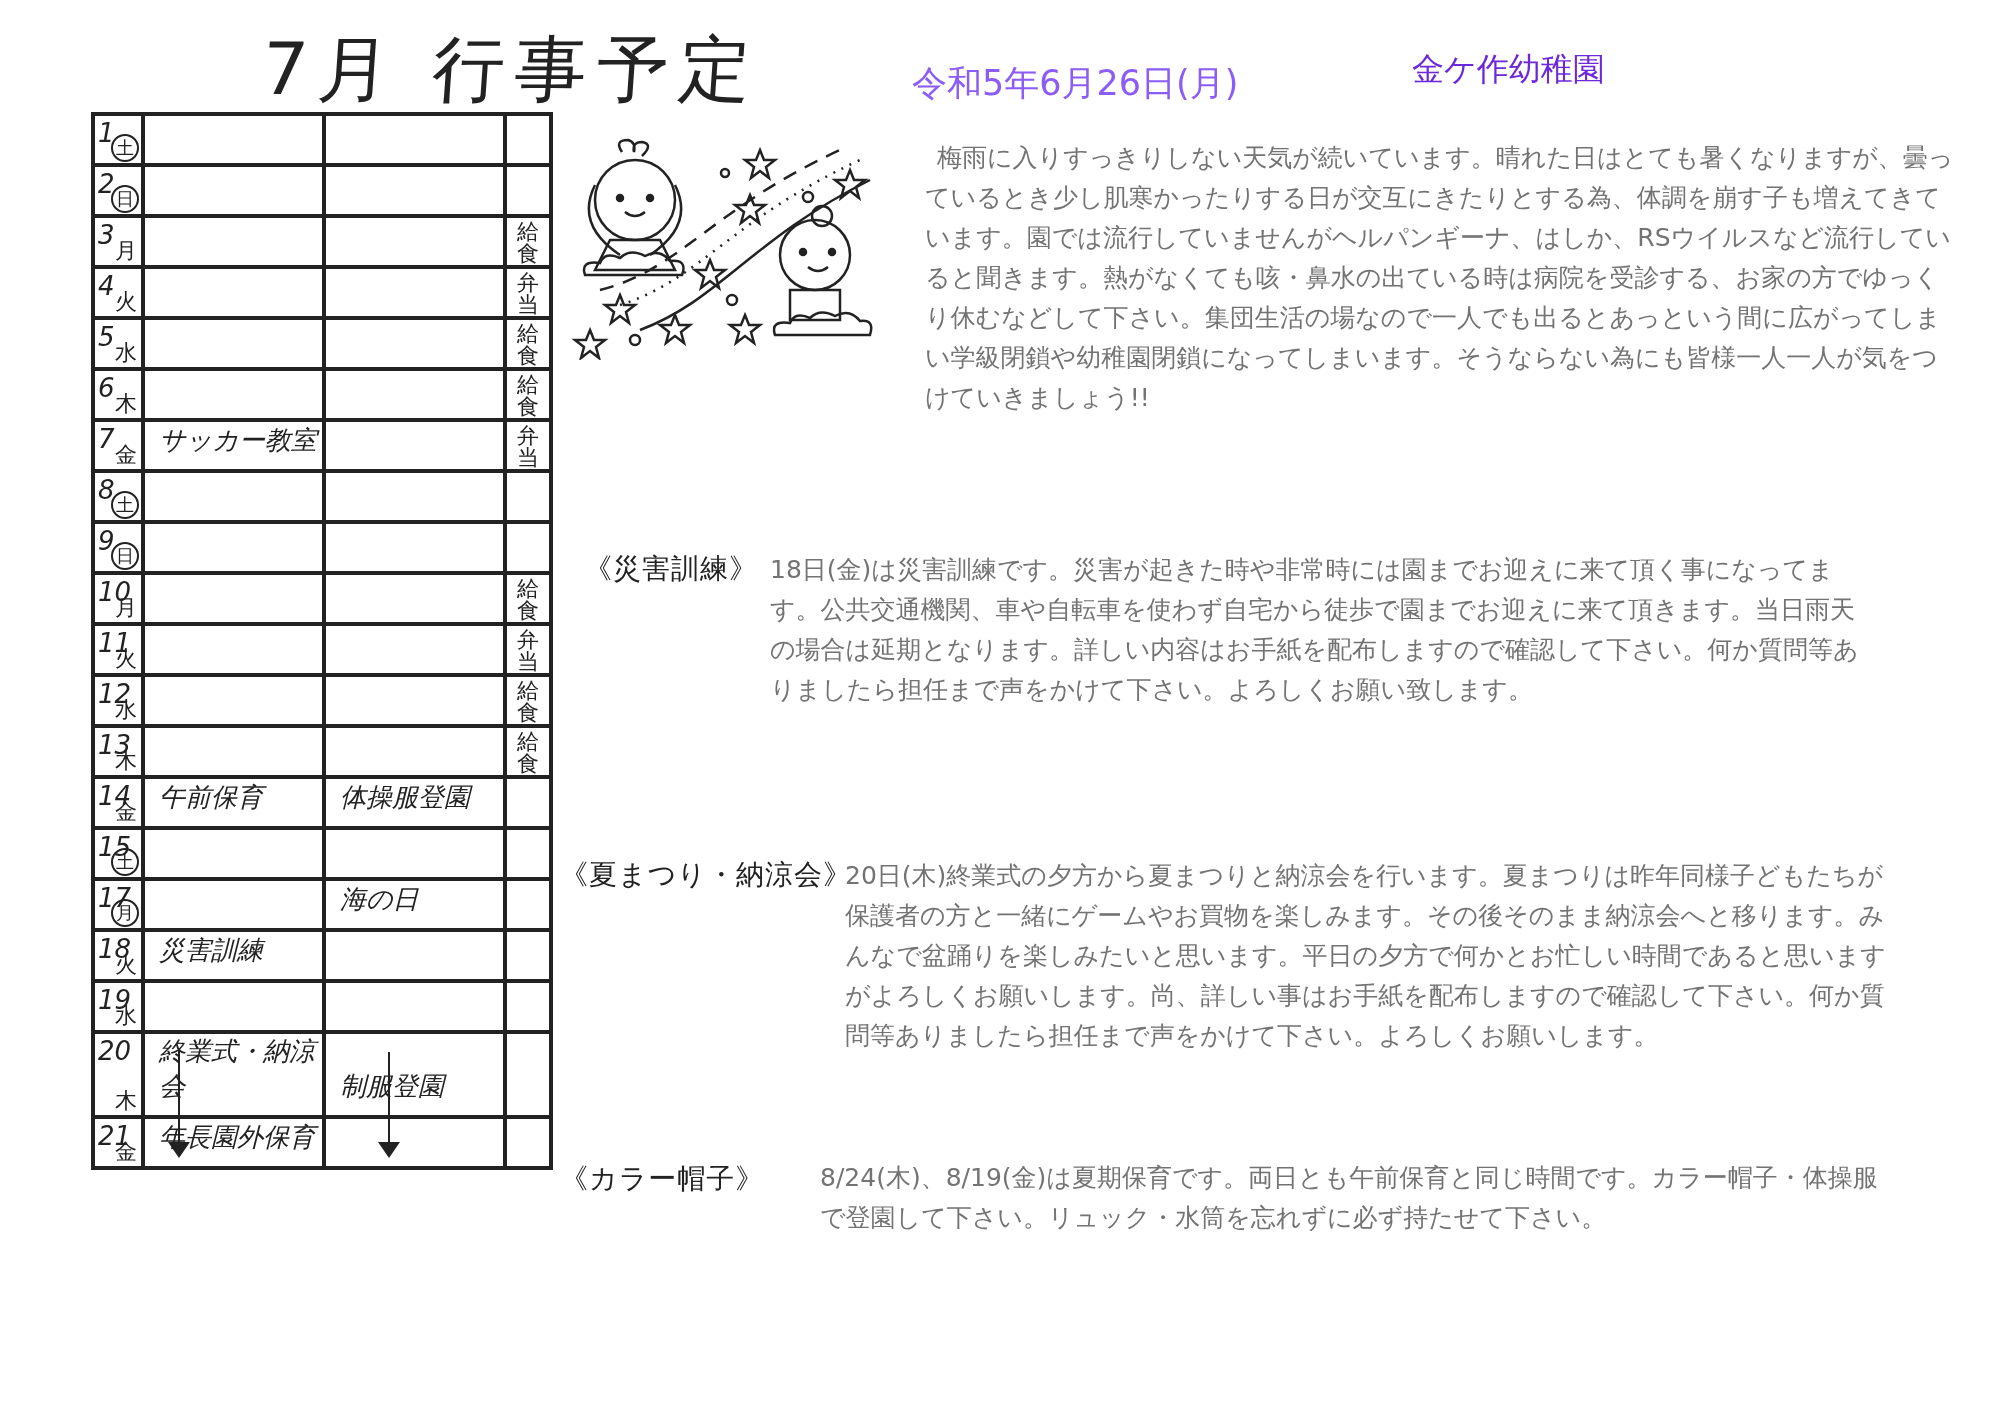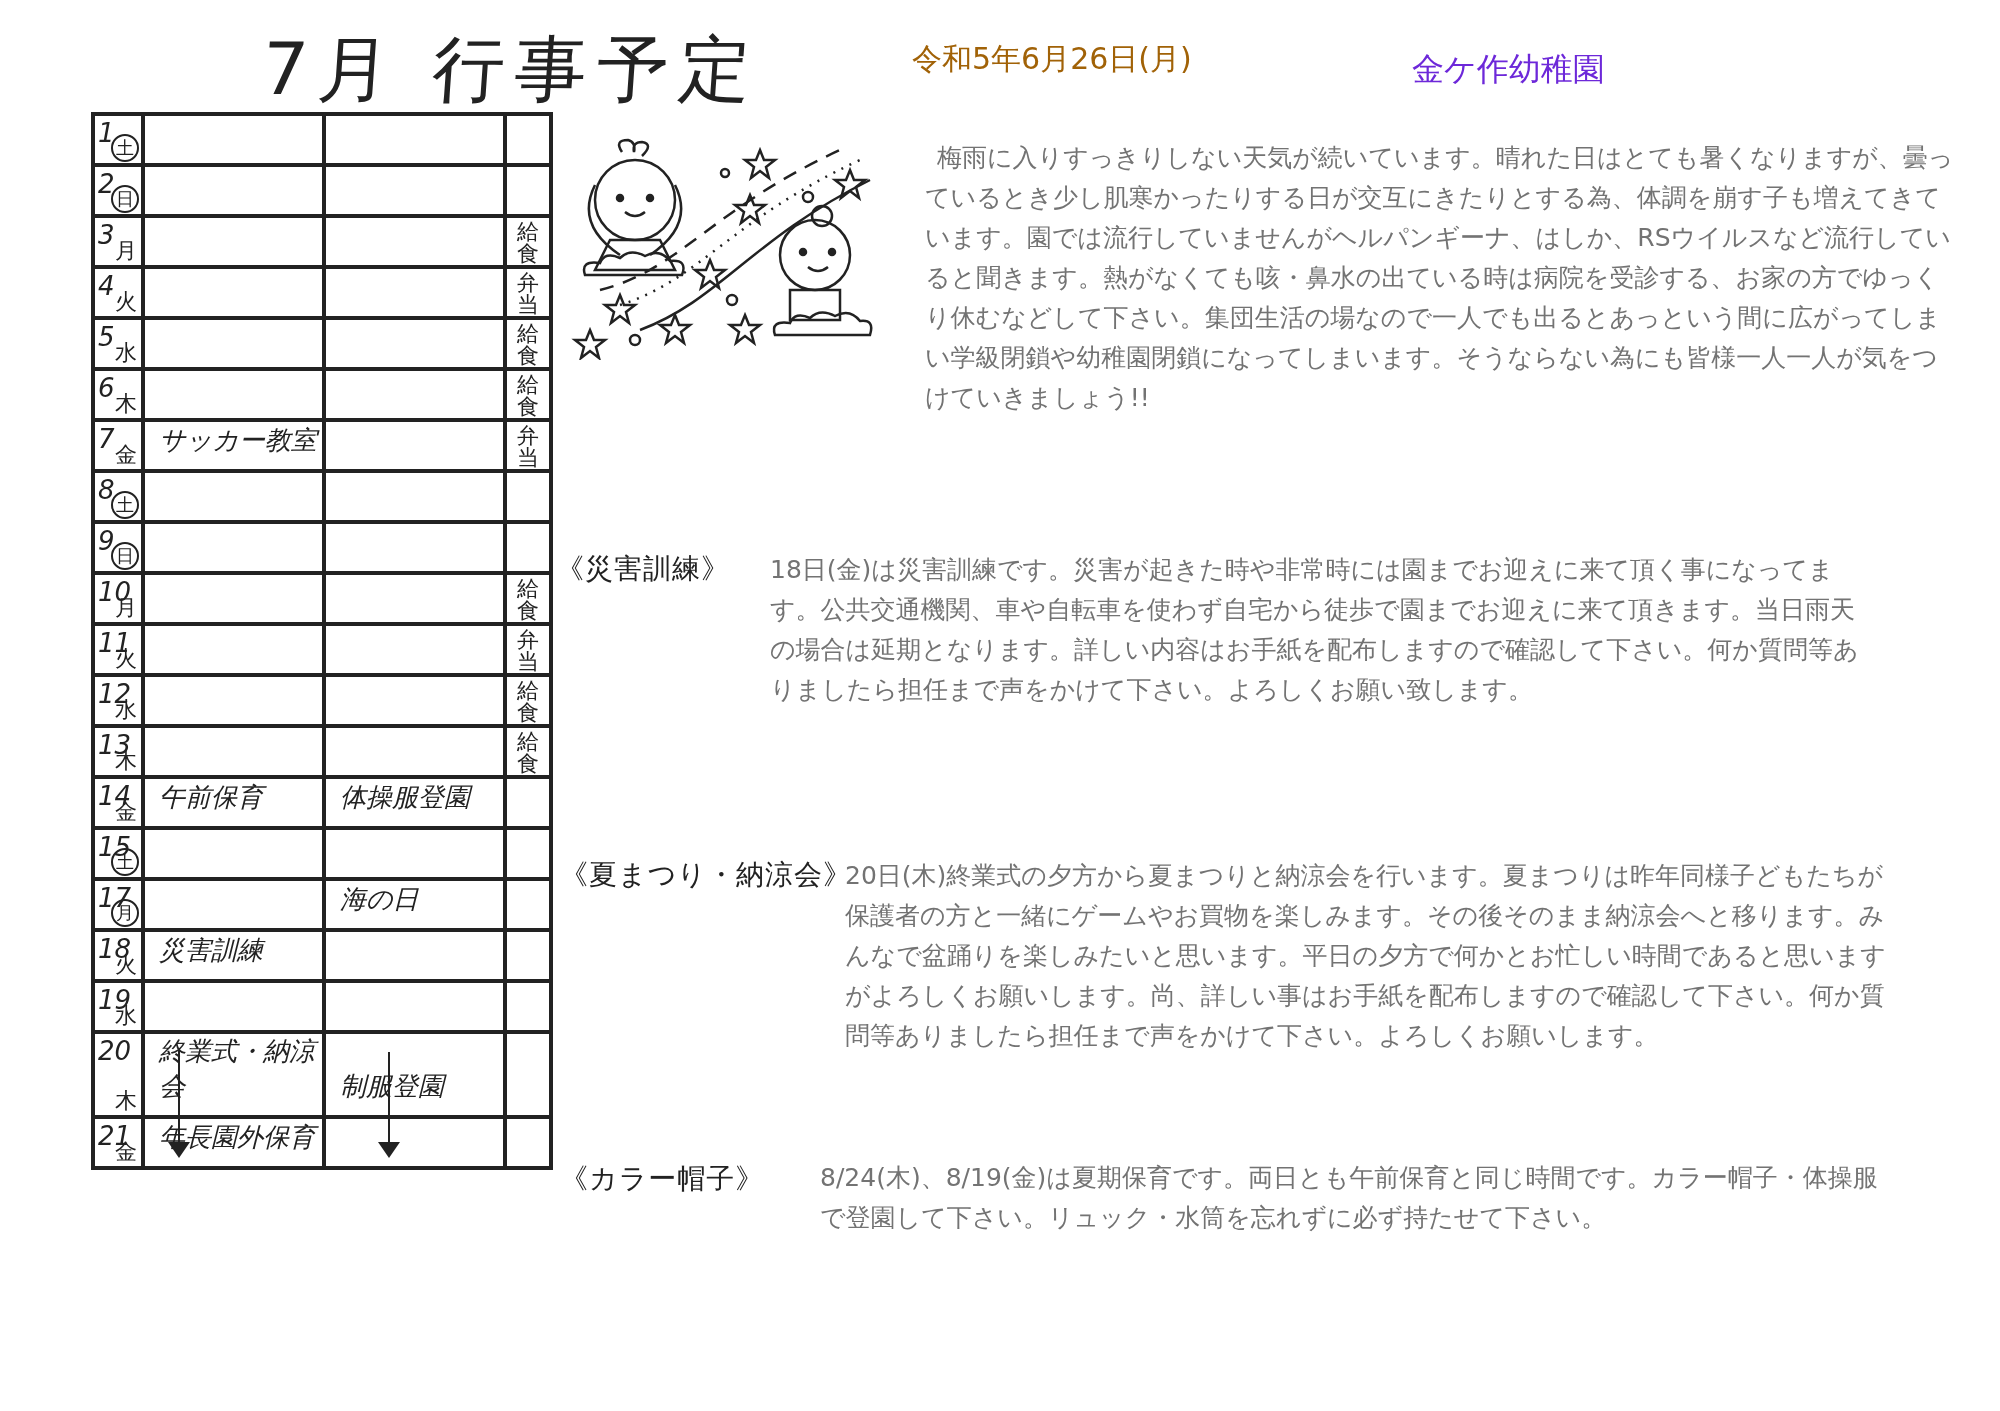--- a/index.html
+++ b/index.html
@@ -8,21 +8,21 @@
     font-family: "DejaVu Sans", "Liberation Sans", sans-serif;
     color: #1a1a1a;
   }
   .hand { font-family: "DejaVu Sans", sans-serif; font-weight: normal; }
   .title {
     position: absolute; left: 262px; top: 22px;
     font-size: 72px; letter-spacing: 10px; color: #222;
     transform: skewX(-4deg);
   }
   .date {
-    position: absolute; left: 912px; top: 39px; font-size: 30px; color: #a16207;
+    position: absolute; left: 912px; top: 60px; font-size: 35px; color: #8b5cf6;
   }
   .school {
     position: absolute; left: 1412px; top: 48px; font-size: 32px; color: #6d28d9;
   }
   
   .cal {
     position: absolute; left: 91px; top: 112px;
     border-collapse: collapse;
   }
   .cal td {
@@ -49,21 +49,21 @@
     border-top: 16px solid #222;
   }
   
   .illus { position: absolute; left: 560px; top: 130px; width: 340px; height: 230px; }
   
   .para {
     position: absolute; font-size: 25px; line-height: 40px; color: #737373;
   }
   .intro { left: 925px; top: 138px; width: 1030px; text-indent: 12px; }
   .sec-head { position: absolute; font-size: 28px; color: #222; letter-spacing: 1px; }
-  .s1h { left: 556px; top: 550px; text-align: right; }
+  .s1h { left: 584px; top: 550px; text-align: right; }
   .s1b { left: 770px; top: 550px; width: 1110px; }
   .s2h { left: 560px; top: 856px; }
   .s2b { left: 845px; top: 856px; width: 1045px; }
   .s3h { left: 560px; top: 1160px; }
   .s3b { left: 820px; top: 1158px; width: 1060px; }
 </style>
 </head>
 <body>
 
 <div class="title hand">7月 行事予定</div>

